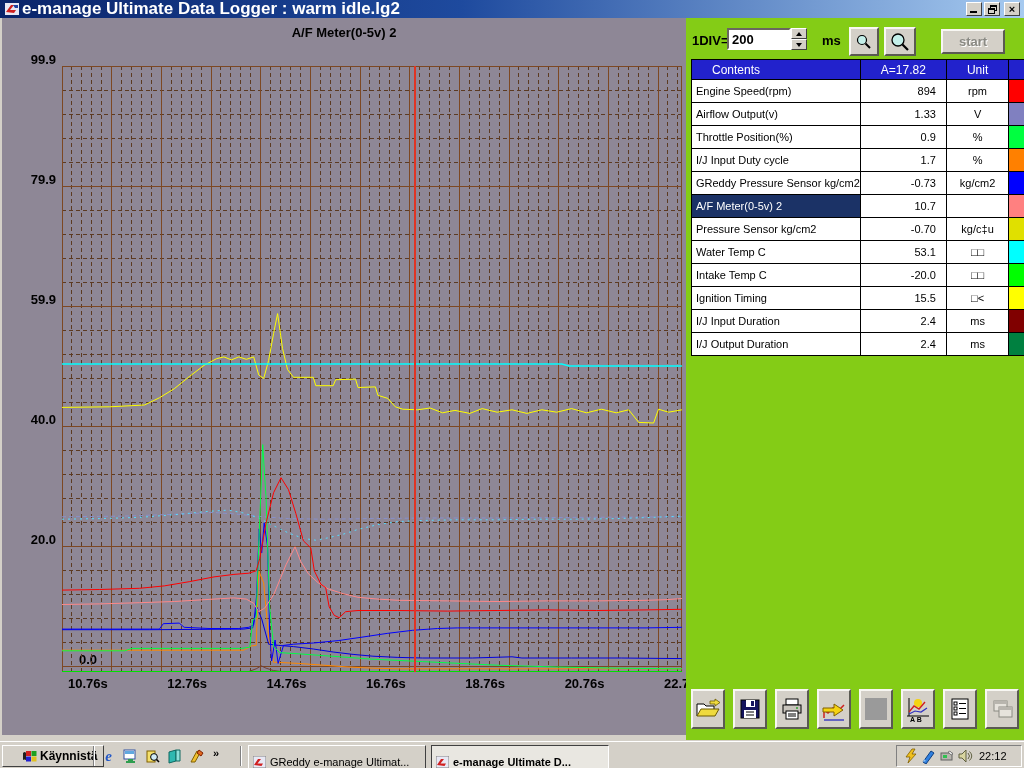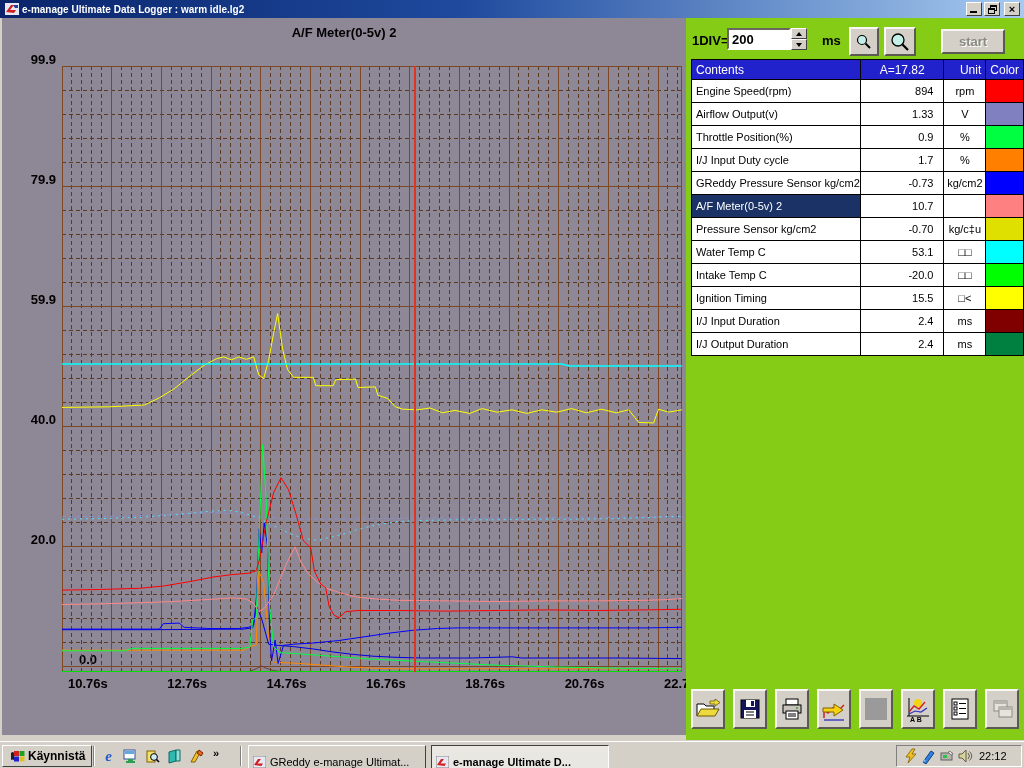--- a/index.html
+++ b/index.html
@@ -4,21 +4,21 @@
 <style>
   *{margin:0;padding:0;box-sizing:border-box}
   html,body{width:1024px;height:768px;overflow:hidden}
   body{position:relative;background:#d4d0c8;font-family:"Liberation Sans",sans-serif;-webkit-font-smoothing:none}
 
   
   .titlebar{position:absolute;left:0;top:0;width:1024px;height:18px;
     background:linear-gradient(90deg,#0a246a 0%,#1e4a9e 45%,#a6caf0 100%);
     display:flex;align-items:center;padding:0 2px}
   .app-icon{width:14px;height:14px;margin:0 3px;flex:none}
-  .title-text{color:#fff;font-weight:bold;font-size:10px;white-space:nowrap;flex:1}
+  .title-text{color:#fff;font-weight:bold;font-size:17px;white-space:nowrap;flex:1}
   .win-controls{display:flex;gap:2px;margin-right:2px}
   .win-btn{width:16px;height:14px;background:#d4d0c8;border-top:1px solid #fff;border-left:1px solid #fff;
     border-right:1px solid #404040;border-bottom:1px solid #404040;position:relative;font-size:9px;
     display:flex;align-items:center;justify-content:center;color:#000}
   .glyph-min{position:absolute;left:3px;bottom:2px;width:7px;height:2px;background:#000}
   .glyph-restore{position:absolute;left:3px;top:2px;width:9px;height:9px}
   .glyph-restore .r1{position:absolute;left:2px;top:0;width:7px;height:6px;border:1px solid #000;border-top-width:2px}
   .glyph-restore .r2{position:absolute;left:0;top:3px;width:7px;height:6px;border:1px solid #000;border-top-width:2px;background:#d4d0c8}
   .glyph-close{font-weight:bold;font-size:11px;line-height:1}
 
@@ -44,36 +44,36 @@
   .tri-dn{top:3px;border-top:4px solid #000}
   .tool-btn{position:absolute;background:#d4d0c8;border-top:2px solid #f8f7f3;border-left:2px solid #f8f7f3;
     border-right:2px solid #5a5a52;border-bottom:2px solid #5a5a52;display:flex;align-items:center;justify-content:center}
   .start-btn{position:absolute;left:255px;top:11px;width:64px;height:25px;background:#d4d0c8;
     border-top:2px solid #f8f7f3;border-left:2px solid #f8f7f3;border-right:2px solid #5a5a52;border-bottom:2px solid #5a5a52;
     color:#8a8a84;font-weight:bold;font-size:13px;text-shadow:1px 1px 0 #fff;text-align:center;line-height:21px}
 
   
   .log-table{position:absolute;left:5px;top:41px;border-collapse:collapse;background:#fff;table-layout:fixed}
   .log-table th{background:#2222cc;color:#fff;font-weight:normal;font-size:12px;text-align:left;
-    height:20px;padding:0 4px;border:1px solid #000;white-space:nowrap;overflow:hidden}
+    height:20px;padding:0 20px;border:1px solid #000;white-space:nowrap;overflow:hidden}
   .log-table td{height:23px;font-size:11px;border:1px solid #000;white-space:nowrap;overflow:hidden}
   .c-name{width:139px;padding-left:4px}
   .c-val{width:101px;text-align:right;padding-right:10px}
   .c-unit{width:45px;text-align:center}
   .c-color{width:34px}
   tr.selected .c-name{background:#1b3266;color:#fff}
 
   
   .tb-btn{position:absolute;top:671px;width:34px;height:40px;background:#d4d0c8;
     border-top:2px solid #f8f7f3;border-left:2px solid #f8f7f3;border-right:2px solid #5a5a52;border-bottom:2px solid #5a5a52;
     display:flex;align-items:center;justify-content:center}
 
   
   .taskbar{position:absolute;left:0;top:741px;width:1024px;height:27px;background:#d4d0c8;border-top:1px solid #fff}
-  .start-button{position:absolute;left:2px;top:3px;height:22px;padding:0 6px 0 8px;background:#d4d0c8;
+  .start-button{position:absolute;left:2px;top:3px;height:22px;padding:0 6px 0 20px;background:#d4d0c8;
     border-top:1px solid #fff;border-left:1px solid #fff;border-right:1px solid #404040;border-bottom:1px solid #404040;
     display:flex;align-items:center;gap:3px;font-weight:bold;font-size:12px}
   .tb-sep{position:absolute;top:4px;width:2px;height:20px;border-left:1px solid #808080;border-right:1px solid #fff}
   .ql-icon{position:absolute;top:6px;width:17px;height:17px;display:flex;align-items:center;justify-content:center}
   .chevron{position:absolute;top:5px;font-size:11px;font-weight:bold}
   .task-btn{position:absolute;top:3px;height:22px;width:178px;background:#d4d0c8;display:flex;align-items:center;gap:4px;
     padding:16px 4px;font-size:11px;border-top:1px solid #fff;border-left:1px solid #fff;border-right:1px solid #404040;border-bottom:1px solid #404040;
     white-space:nowrap;overflow:hidden}
   .task-btn.active{background:#e9e7e1;font-weight:bold;border-top:1px solid #404040;border-left:1px solid #404040;
     border-right:1px solid #fff;border-bottom:1px solid #fff}

